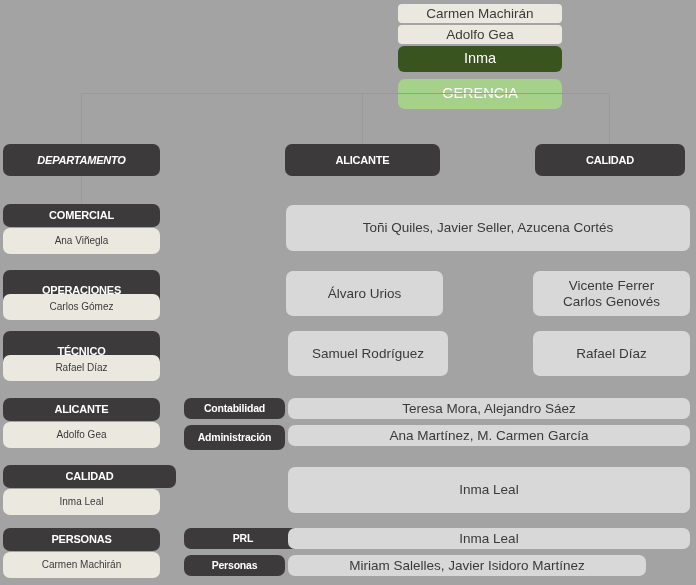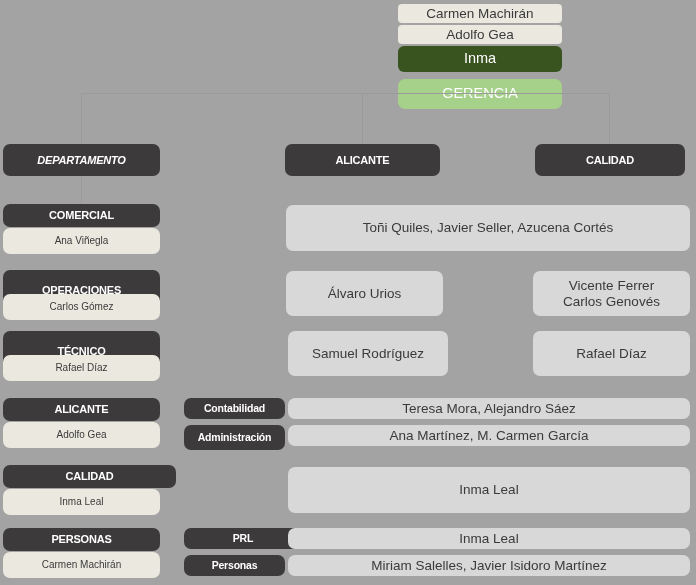--- a/index.html
+++ b/index.html
@@ -131,15 +131,15 @@
   <div class="box cream" style="left:3px; top:489px; width:157px; height:26px;">Inma Leal</div>
   <div class="box grey" style="left:288px; top:467px; width:402px; height:46px;">Inma Leal</div>
 
   <div class="box dark" style="left:3px; top:528px; width:157px; height:23px;">PERSONAS</div>
   <div class="box cream" style="left:3px; top:552px; width:157px; height:26px;">Carmen Machirán</div>
 
   <div class="box dark sub-pill" style="left:184px; top:528px; width:118px; height:21px;">PRL</div>
   <div class="box grey" style="left:288px; top:528px; width:402px; height:21px;">Inma Leal</div>
 
   <div class="box dark sub-pill" style="left:184px; top:555px; width:101px; height:21px;">Personas</div>
-  <div class="box grey" style="left:288px; top:555px; width:402px; height:21px;">Miriam Salelles, Javier Isidoro Martínez</div>
+  <div class="box grey" style="left:288px; top:555px; width:358px; height:21px;">Miriam Salelles, Javier Isidoro Martínez</div>
 
 </div>
 
 </body></html>

